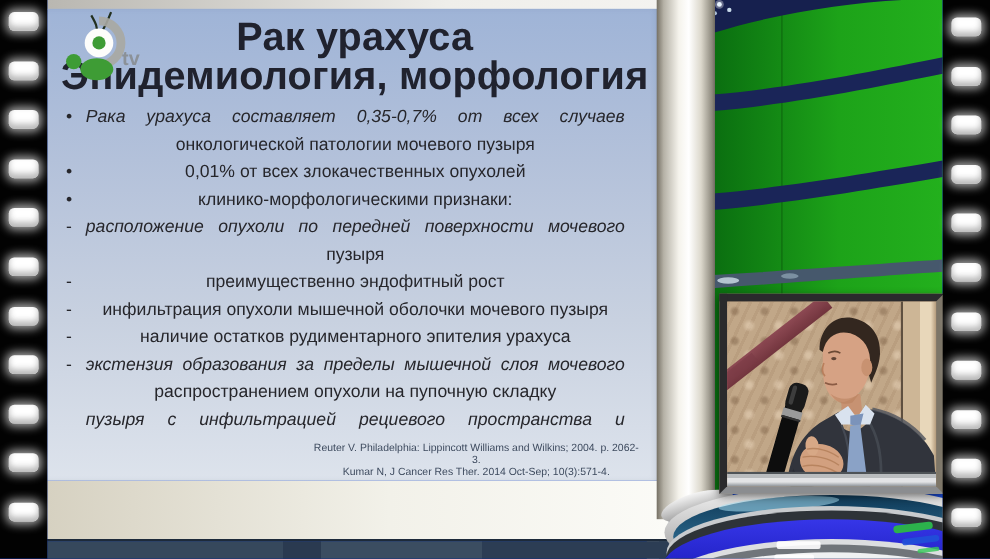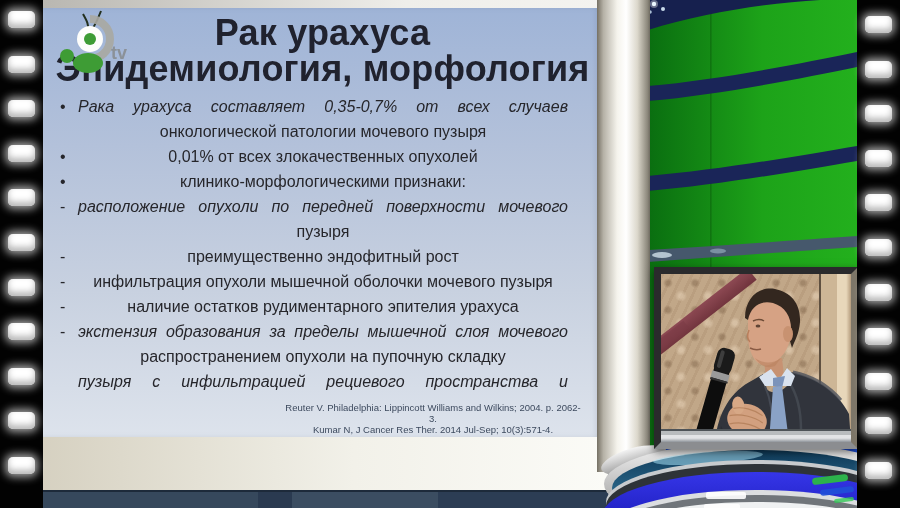--- a/index.html
+++ b/index.html
@@ -168,21 +168,21 @@
         </li>
 
         <li>
           <span class="glyph">-</span>
           <span><div class="bline jst">экстензия образования за пределы мышечной слоя мочевого</div><div class="bline">распространением опухоли на пупочную складку</div><div class="bline jst">пузыря с инфильтрацией рециевого пространства и</div></span>
         </li>
       </ul>
 
     <div class="refs">
       <div>Reuter V. Philadelphia: Lippincott Williams and Wilkins; 2004. p. 2062-3.</div>
-      <div>Kumar N, J Cancer Res Ther. 2014 Jul-Sep; 10(3):571-4.</div>
+      <div>Kumar N, J Cancer Res Ther. 2014 Oct-Sep; 10(3):571-4.</div>
     </div>
   </div>
 
   <div class="pillar"></div>
 
   <svg class="desk-svg" width="269" height="90" viewBox="0 0 269 90">
     <defs>
       <linearGradient id="silverV" x1="0" y1="0" x2="0" y2="1">
         <stop offset="0" stop-color="#f4f4f4"></stop>
           <stop offset="1" stop-color="#8e8e8e"></stop>

